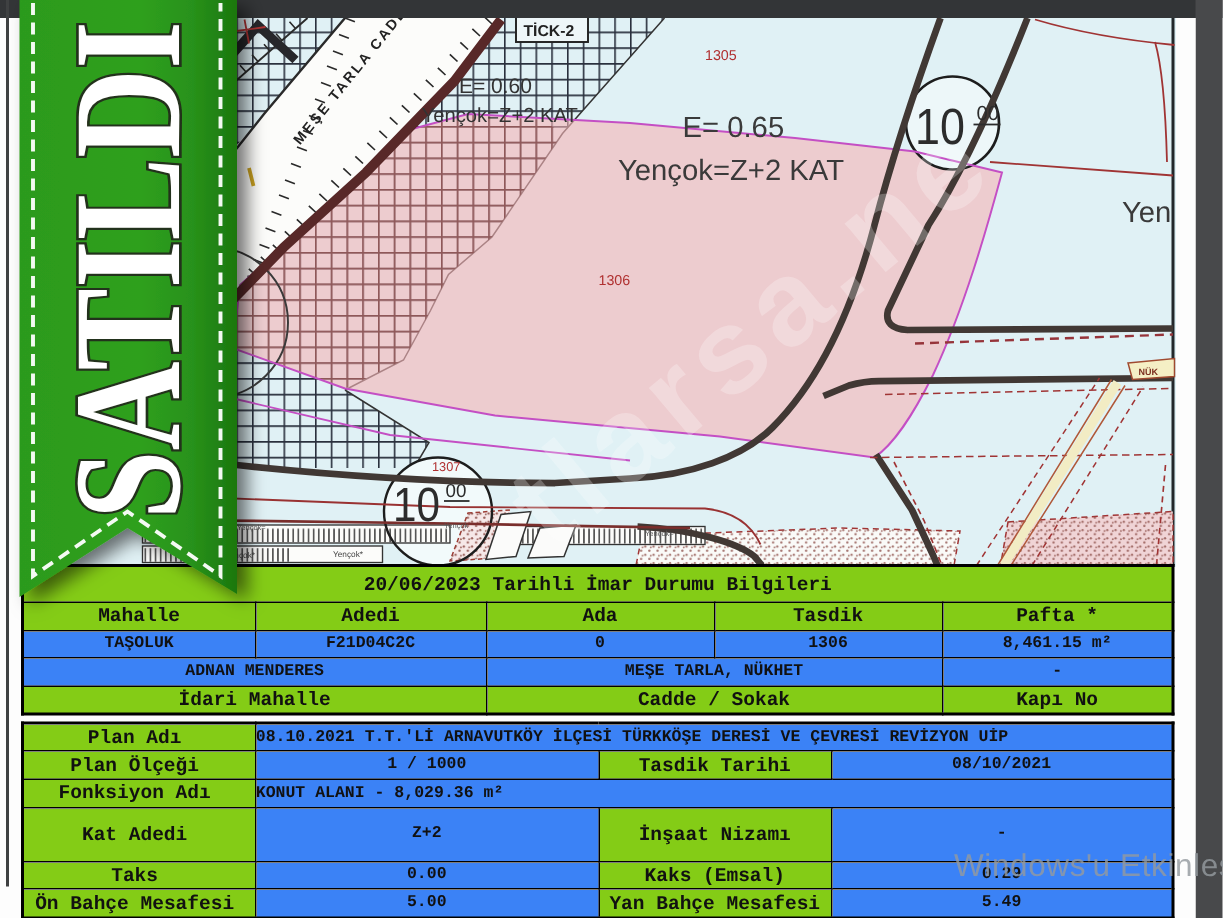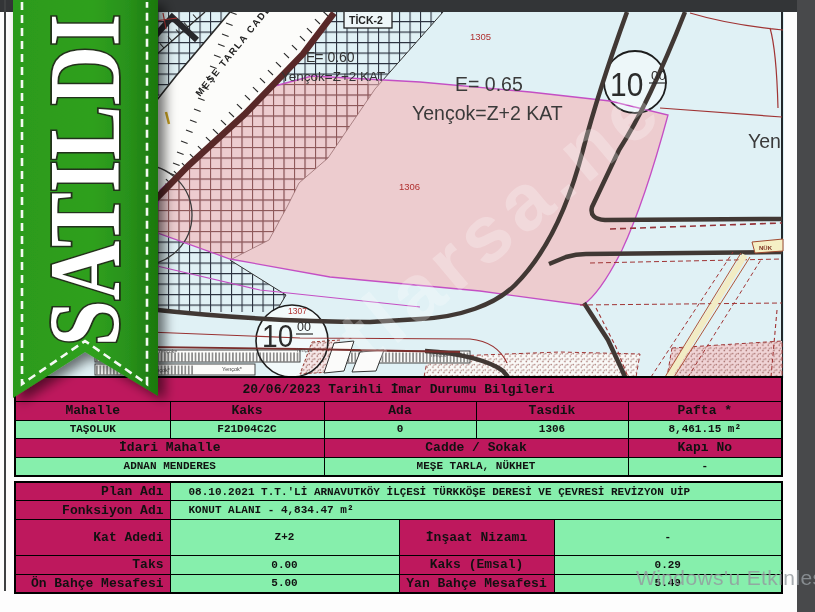--- a/index.html
+++ b/index.html
@@ -2,24 +2,24 @@
 <html><head>
 <meta charset="utf-8">
 <style>
 html,body{margin:0;padding:0;width:815px;height:612px;overflow:hidden;background:#fff;
   font-family:"Liberation Sans",sans-serif;}
 #stage{position:absolute;left:0;top:0;width:815px;height:612px;background:#fdfdfd;}
 table{border-collapse:collapse;table-layout:fixed;}
 td{font-family:"Liberation Mono",monospace;font-weight:bold;color:#111;
    font-size:13px;padding:0;text-align:center;vertical-align:middle;
    border:1px solid #000;overflow:hidden;white-space:nowrap;}
-.cy{background:#be185d;}
-.wh{background:#86efac;font-size:11px;}
-.lab{text-align:right;padding-right:6px;}
-.lft{text-align:left;padding-left:18px;margin-top:26px;}
+.cy{background:#84cc16;}
+.wh{background:#3b82f6;font-size:11px;}
+.lab{text-align:center;padding-right:6px;}
+.lft{text-align:left;padding-left:0;margin-top:26px;}
 </style>
 </head>
 <body>
 <div id="stage">
 
 <svg id="map" width="770" height="366" viewBox="14 12 770 366" style="position:absolute;left:14px;top:12px" xmlns="http://www.w3.org/2000/svg">
 <defs>
 <pattern id="grid" width="10.5" height="10.5" patternUnits="userSpaceOnUse">
   <path d="M10.5 0.5H0M0.5 0V10.5" fill="none" stroke="#202634" stroke-width="1.15"></path>
 </pattern>
@@ -186,66 +186,72 @@
         <col>
       </colgroup>
 
 <tbody>
         <tr style="height:24px">
           <td colspan="5" class="cy" style="font-size:13px">20/06/2023 Tarihli İmar Durumu Bilgileri</td>
         </tr>
 
 <tr style="height:19px">
           <td class="cy">Mahalle</td>
-          <td class="cy">Kaks</td>
+          <td class="cy">Adedi</td>
           <td class="cy">Ada</td>
           <td class="cy">Tasdik</td>
           <td class="cy">Pafta *</td>
         </tr>
 
 <tr style="height:18px">
           <td class="wh">TAŞOLUK</td>
           <td class="wh">F21D04C2C</td>
           <td class="wh">0</td>
           <td class="wh">1306</td>
           <td class="wh">8,461.15 m²</td>
         </tr>
 
 <tr style="height:19px">
+          <td colspan="2" class="wh">ADNAN MENDERES</td>
+          <td colspan="2" class="wh">MEŞE TARLA, NÜKHET</td>
+          <td class="wh">-</td>
+        </tr>
+
+<tr style="height:19px">
           <td colspan="2" class="cy">İdari Mahalle</td>
           <td colspan="2" class="cy">Cadde / Sokak</td>
           <td class="cy">Kapı No</td>
-        </tr>
-
-<tr style="height:19px">
-          <td colspan="2" class="wh">ADNAN MENDERES</td>
-          <td colspan="2" class="wh">MEŞE TARLA, NÜKHET</td>
-          <td class="wh">-</td>
         </tr>
 </tbody>
     </table>
 
 <table style="position:absolute;left:14px;top:481px;width:769px;border:2px solid #000;">
 <colgroup>
         <col style="width:155px">
         <col style="width:229px">
         <col style="width:155px">
         <col>
       </colgroup>
 
 <tbody>
         <tr style="height:18.7px">
           <td class="cy lab">Plan Adı</td>
           <td colspan="3" class="wh lft" style="font-size:11px">08.10.2021 T.T.'Lİ ARNAVUTKÖY İLÇESİ TÜRKKÖŞE DERESİ VE ÇEVRESİ REVİZYON UİP</td>
         </tr>
 
+<tr style="height:18.7px">
+          <td class="cy lab">Plan Ölçeği</td>
+          <td class="wh">1 / 1000</td>
+          <td class="cy">Tasdik Tarihi</td>
+          <td class="wh">08/10/2021</td>
+        </tr>
 
 <tr style="height:18.7px">
           <td class="cy lab">Fonksiyon Adı</td>
-          <td colspan="3" class="wh lft" style="font-size:11px">KONUT ALANI - 4,834.47 m²</td>
+          <td colspan="3" class="wh lft" style="font-size:11px">KONUT ALANI - 8,029.36 m²</td>
         </tr>
 
 <tr style="height:36px">
           <td class="cy lab">Kat Adedi</td>
           <td class="wh">Z+2</td>
           <td class="cy">İnşaat Nizamı</td>
           <td class="wh">-</td>
         </tr>
 
 <tr style="height:18.7px">

